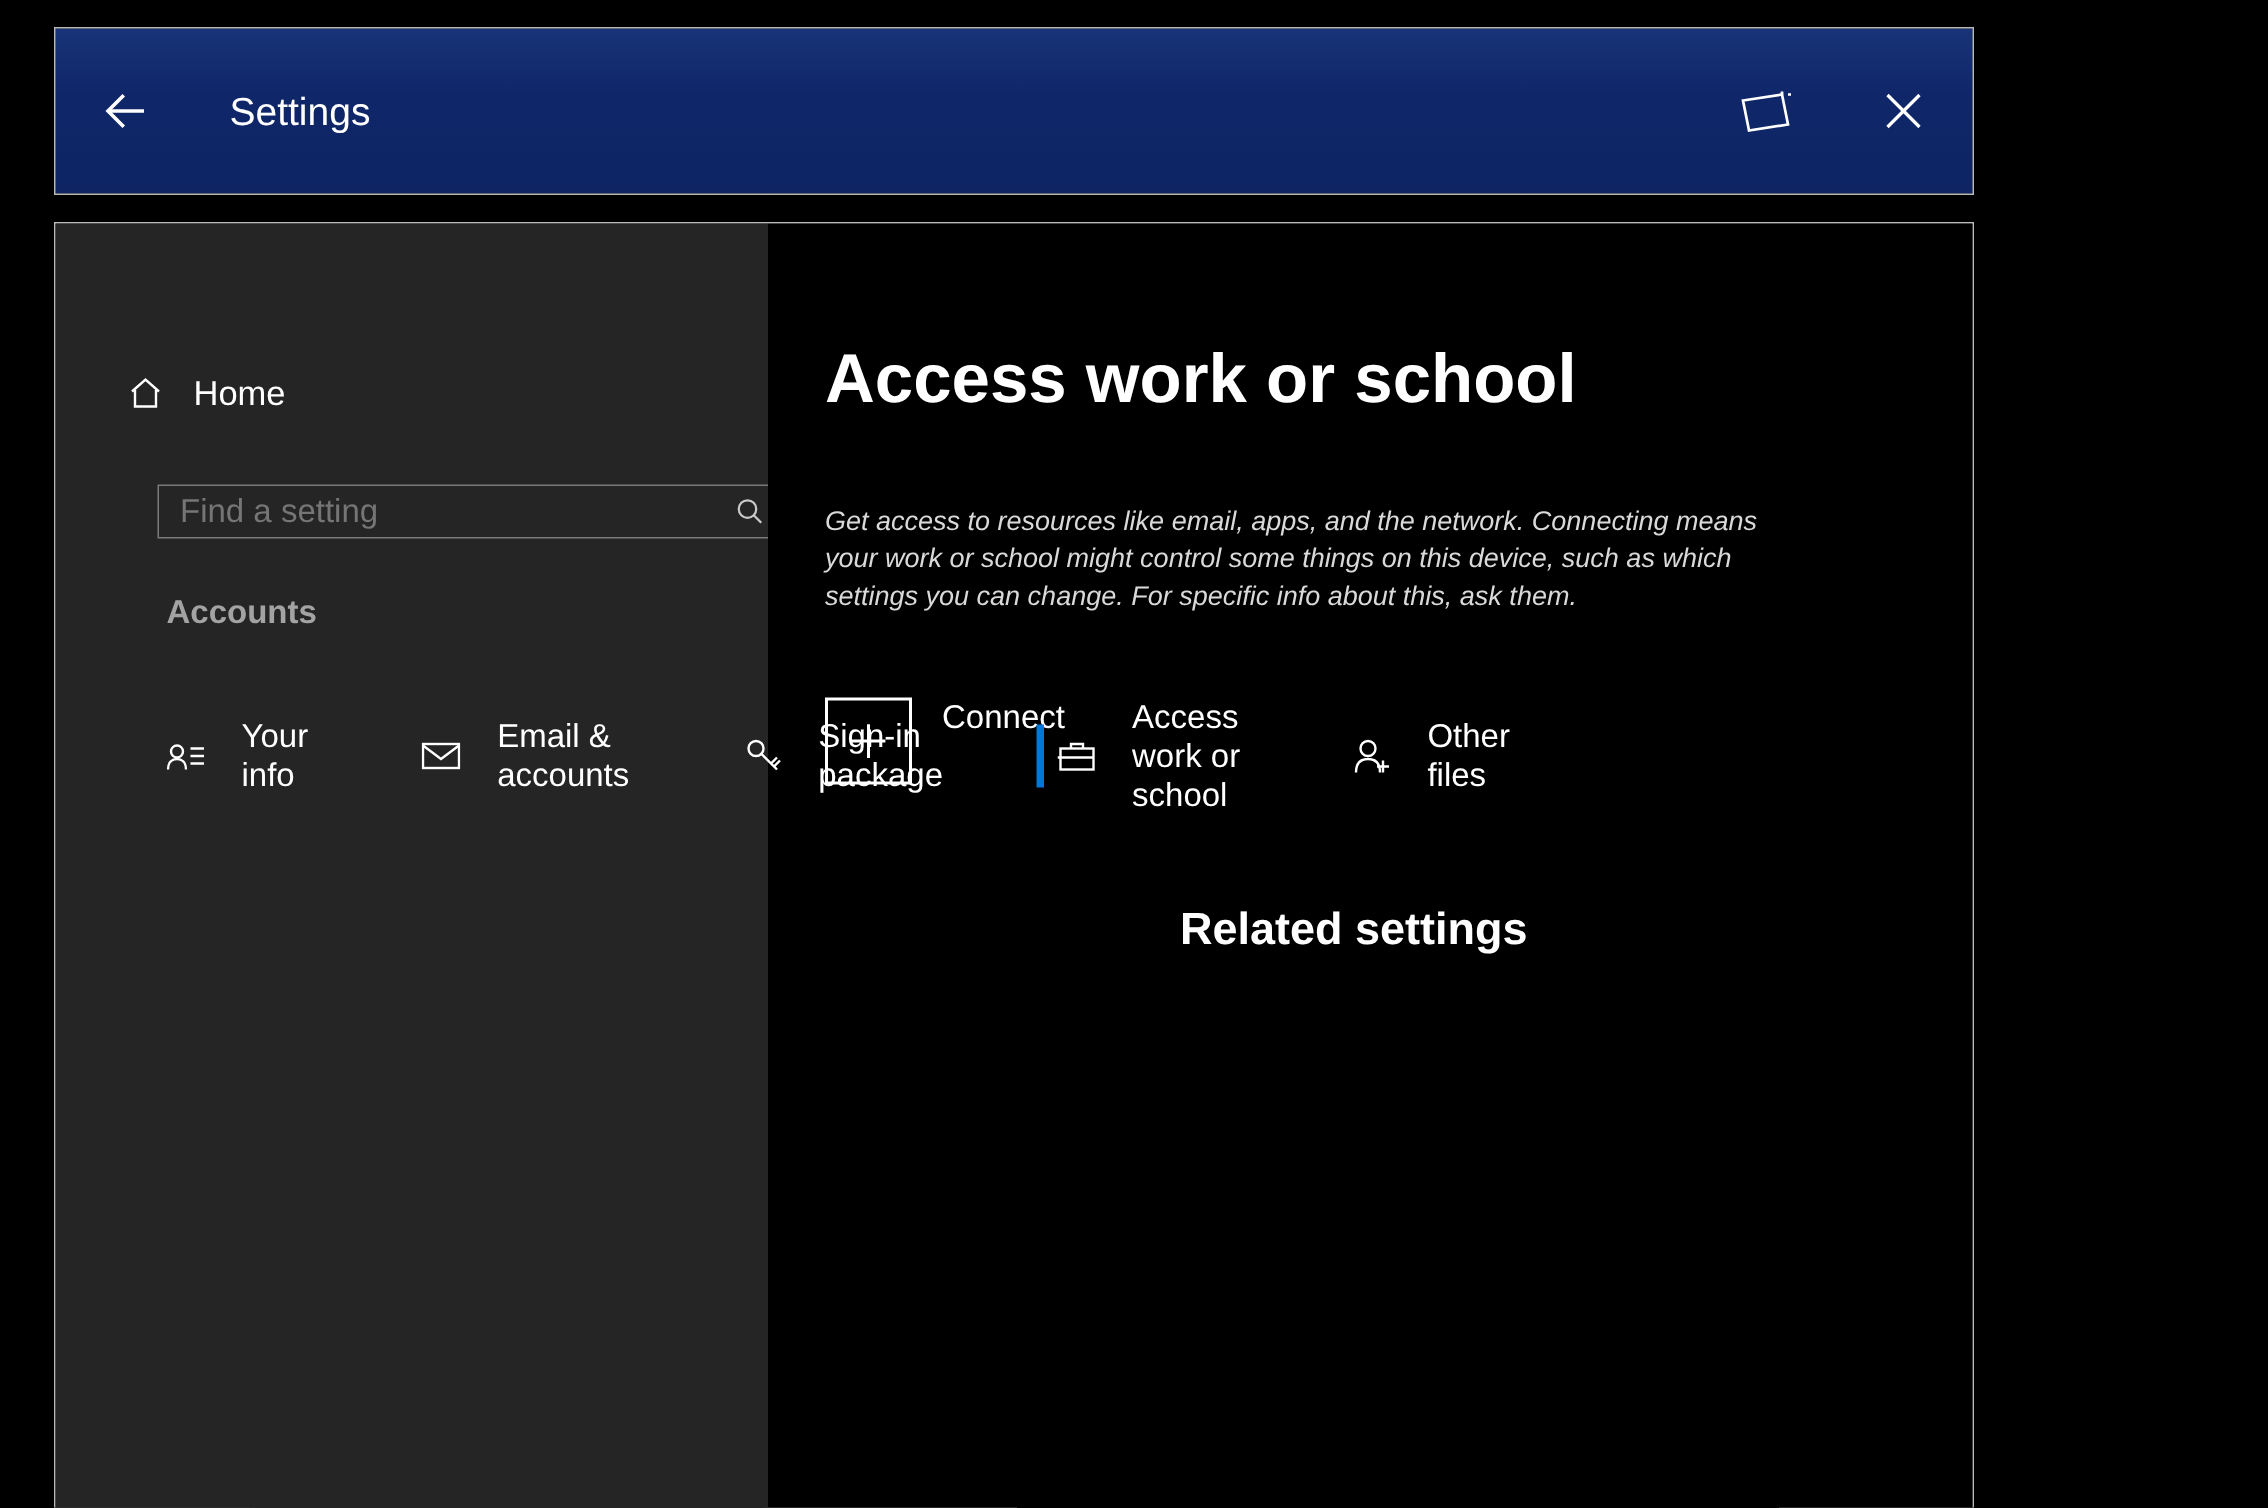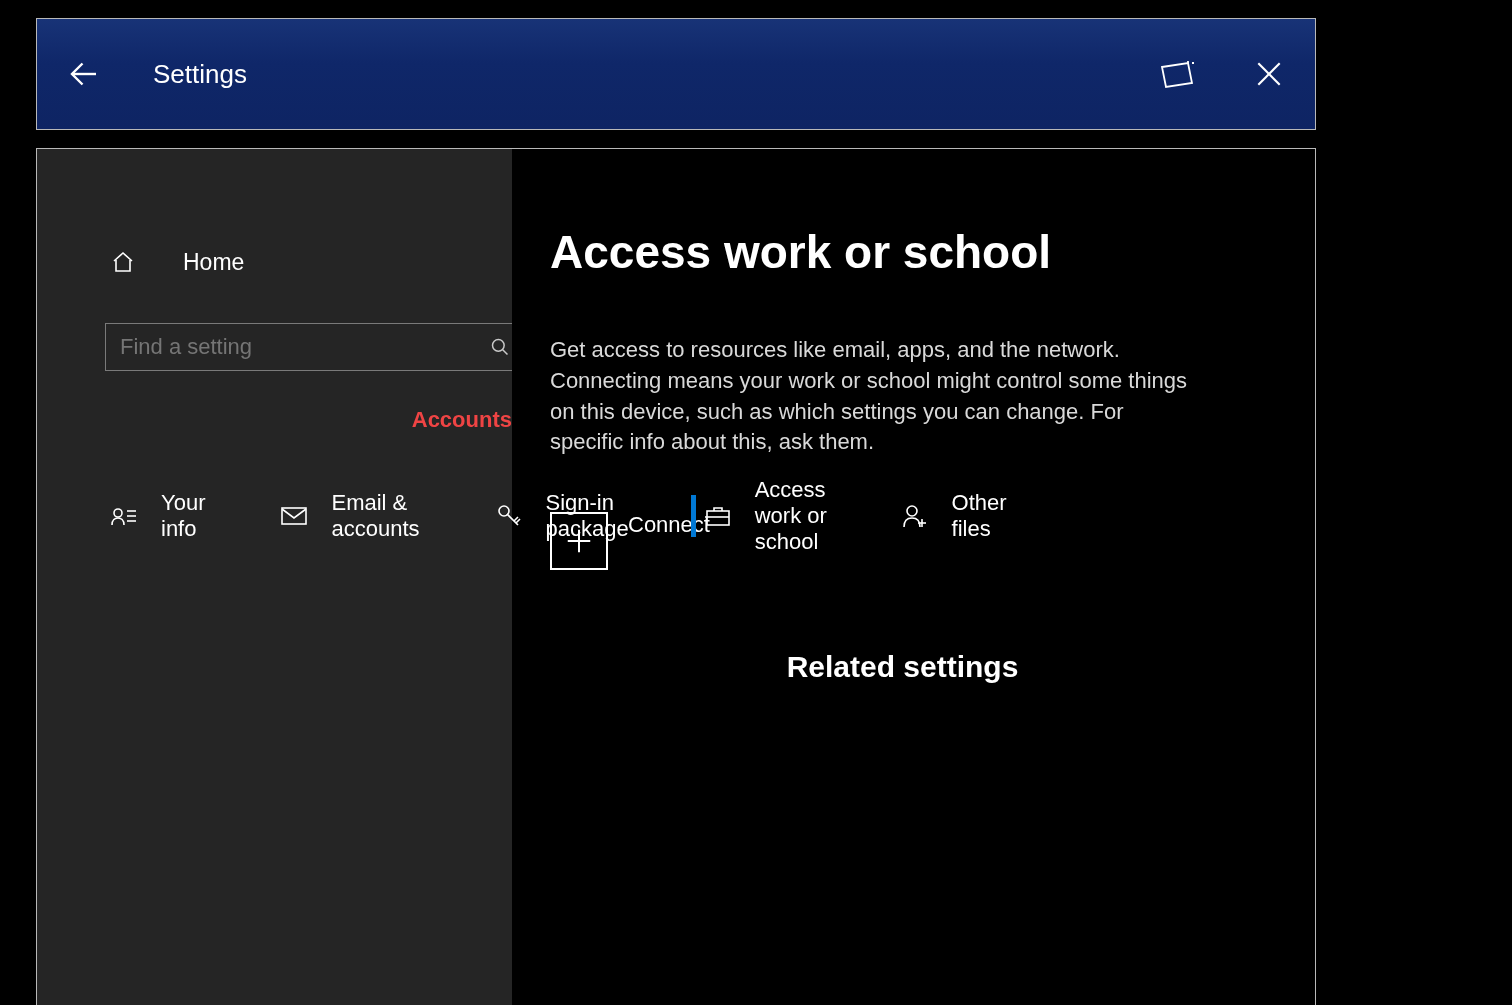--- a/index.html
+++ b/index.html
@@ -61,59 +61,57 @@
     width: 475px;
     background: #252525;
     padding: 90px 0 0 0;
     display: flex;
     flex-direction: column;
   }
 
   .home-row {
     display: flex;
     align-items: center;
-    padding: 0 0 0 74px;
+    padding: 0 0 0 48px;
     height: 46px;
     font-size: 23px;
     cursor: pointer;
     margin-bottom: 38px;
-    gap: 28px;
   }
   .home-row .icon { width: 26px; margin-right: 18px; display:flex; }
 
   .search-wrap {
     padding: 0 20px 0 68px;
     margin-bottom: 36px;
   }
   .search {
     width: 420px;
-    height: 48px;
+    height: 36px;
     background: transparent;
     border: 1px solid #7a7a7a;
     display: flex;
     align-items: center;
     padding: 0 14px;
   }
   .search input {
     flex: 1;
     background: transparent;
     border: none;
     outline: none;
     color: #c9c9c9;
     font-size: 22px;
   }
   .search .sicon { width: 20px; height:20px; color:#c9c9c9; }
 
   .section-label {
     padding: 0 0 0 74px;
     font-size: 22px;
     font-weight: 600;
-    color: #ef4444;
+    color: #a3a3a3;
     margin-bottom: 48px;
-    text-align: right;
   }
 
   .nav-list { display: flex; flex-direction: row; }
   .nav-item {
     display: flex; align-items: center;
     height: 70px;
     padding-left: 74px;
     font-size: 22px;
     cursor: pointer;
     position: relative;
@@ -133,25 +131,26 @@
     padding: 76px 60px 0 38px;
   }
 
   .page-heading {
     font-size: 46px;
     font-weight: 600;
     margin-bottom: 56px;
   }
 
   .descr {
-    font-size: 22px;
+    font-size: 18px;
     line-height: 1.4;
     color: #d9d9d9;
     max-width: 650px;
     margin-bottom: 54px;
+    font-style: italic;
   }
 
   .connect-row {
     display: flex; 
     margin-bottom: 80px;
   }
   .connect-box {
     width: 58px; height: 58px;
     border: 2px solid #fff;
     display: flex; align-items: center; justify-content: center;

